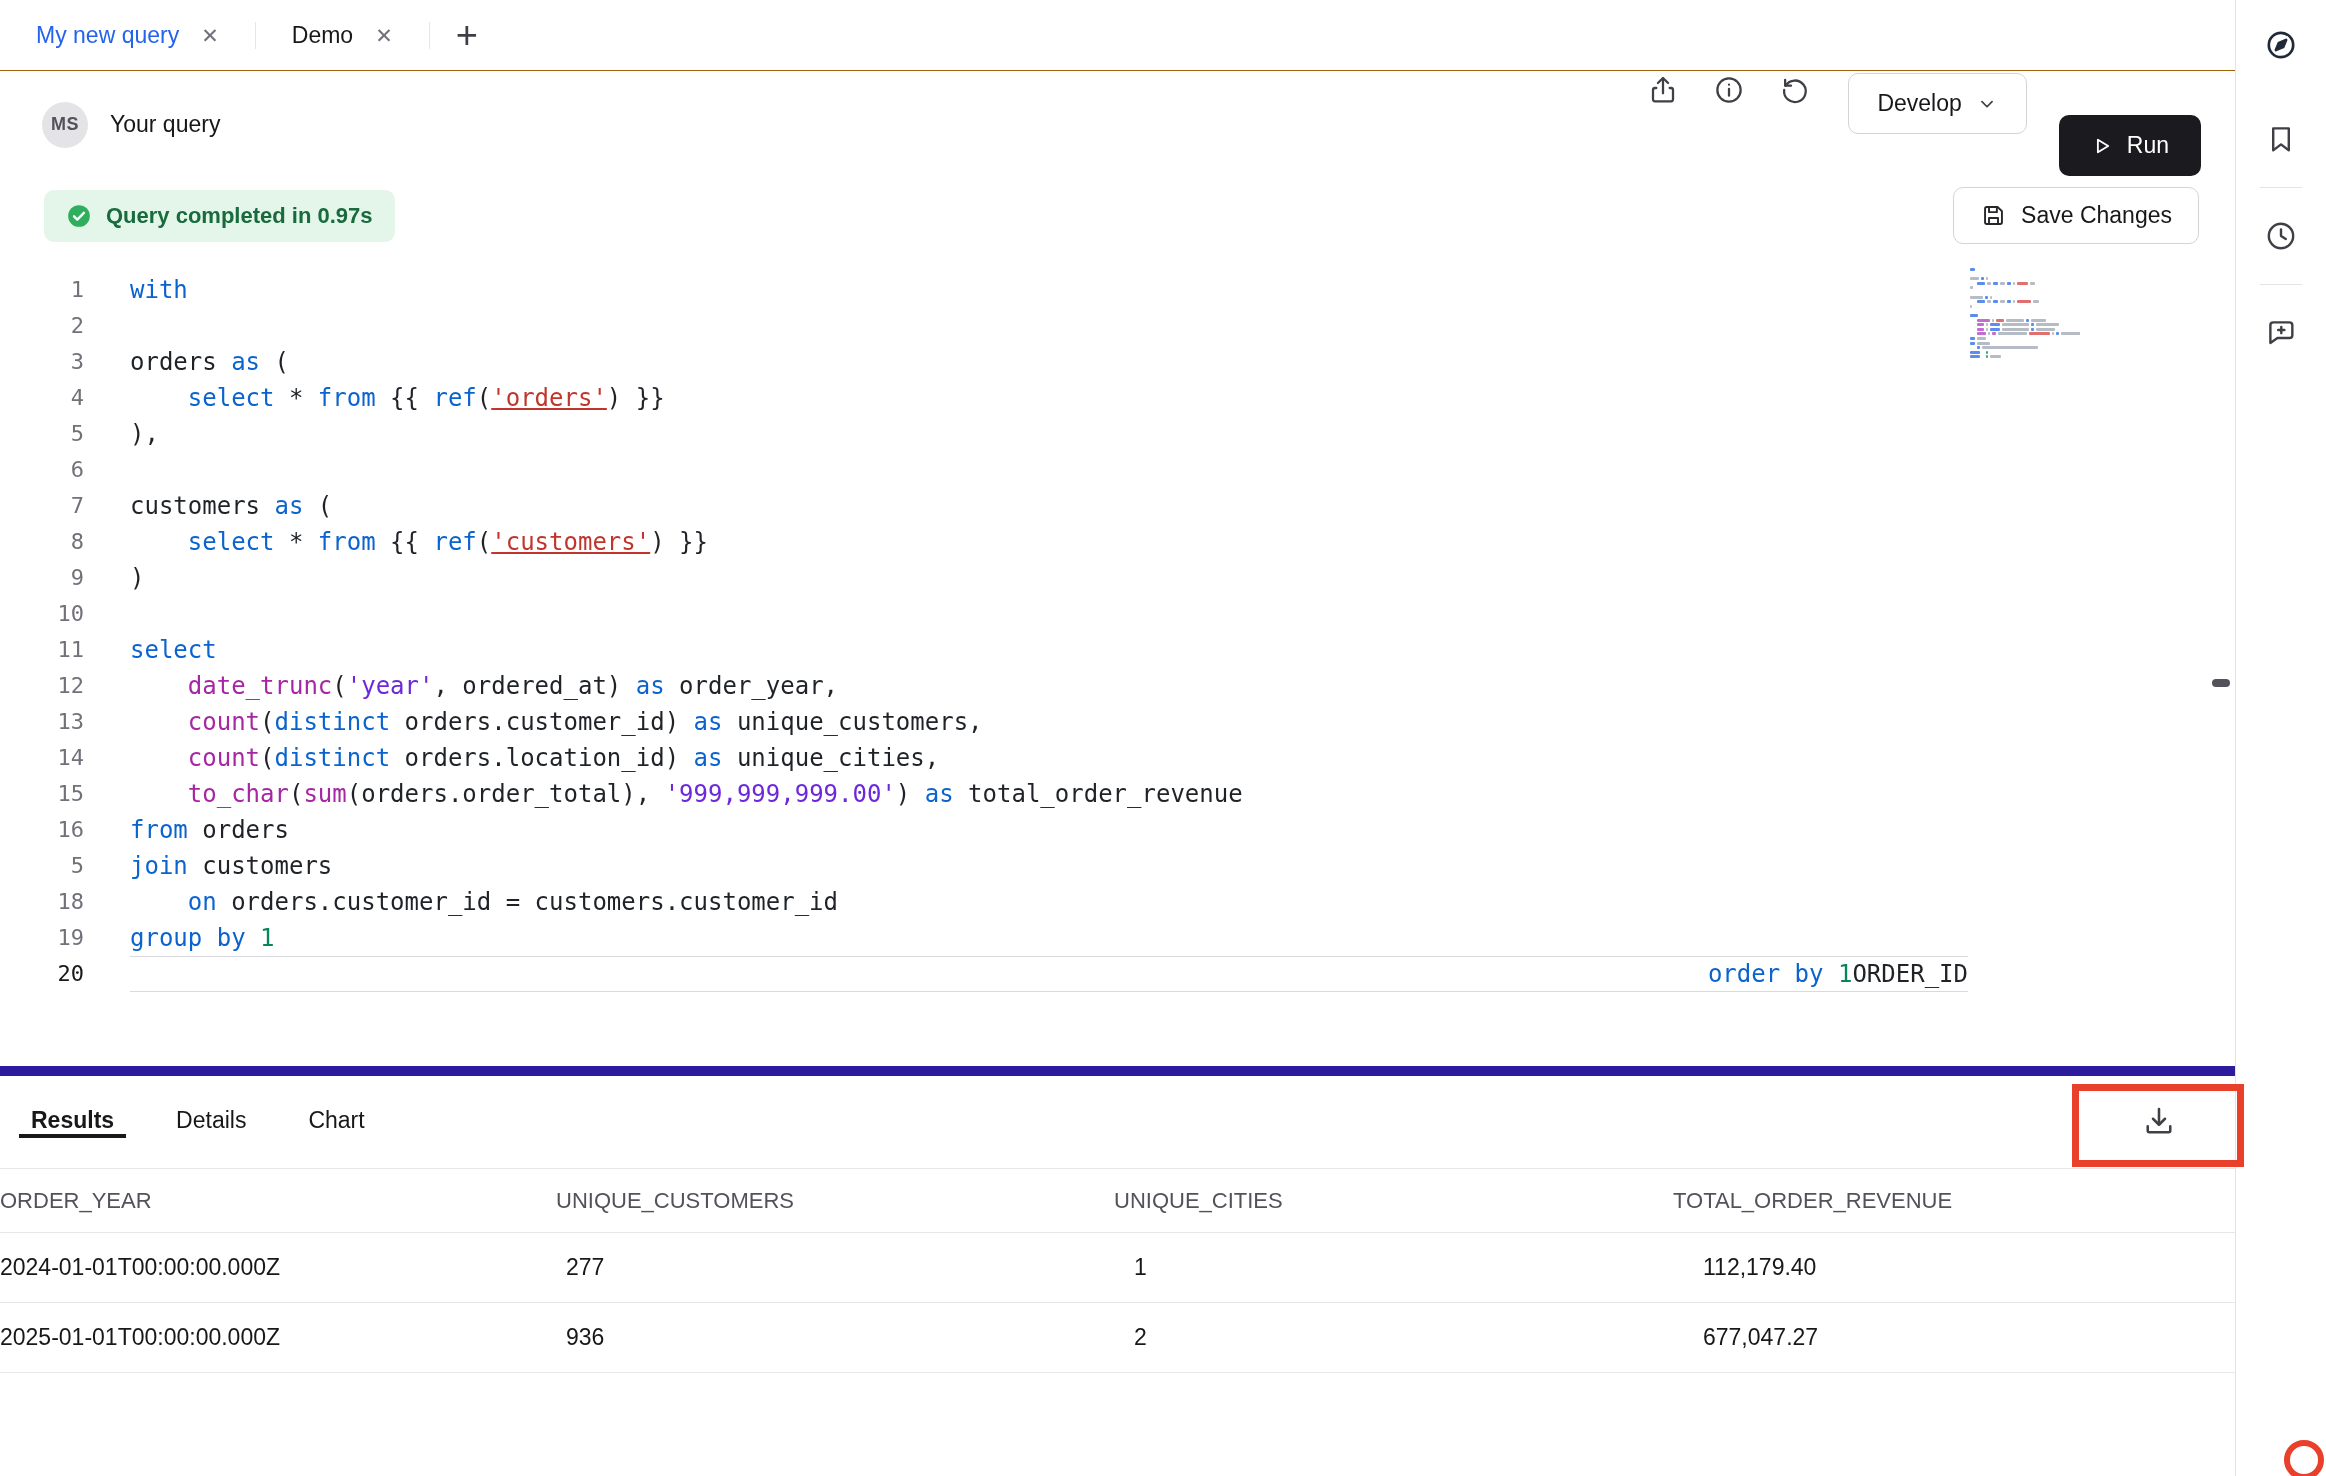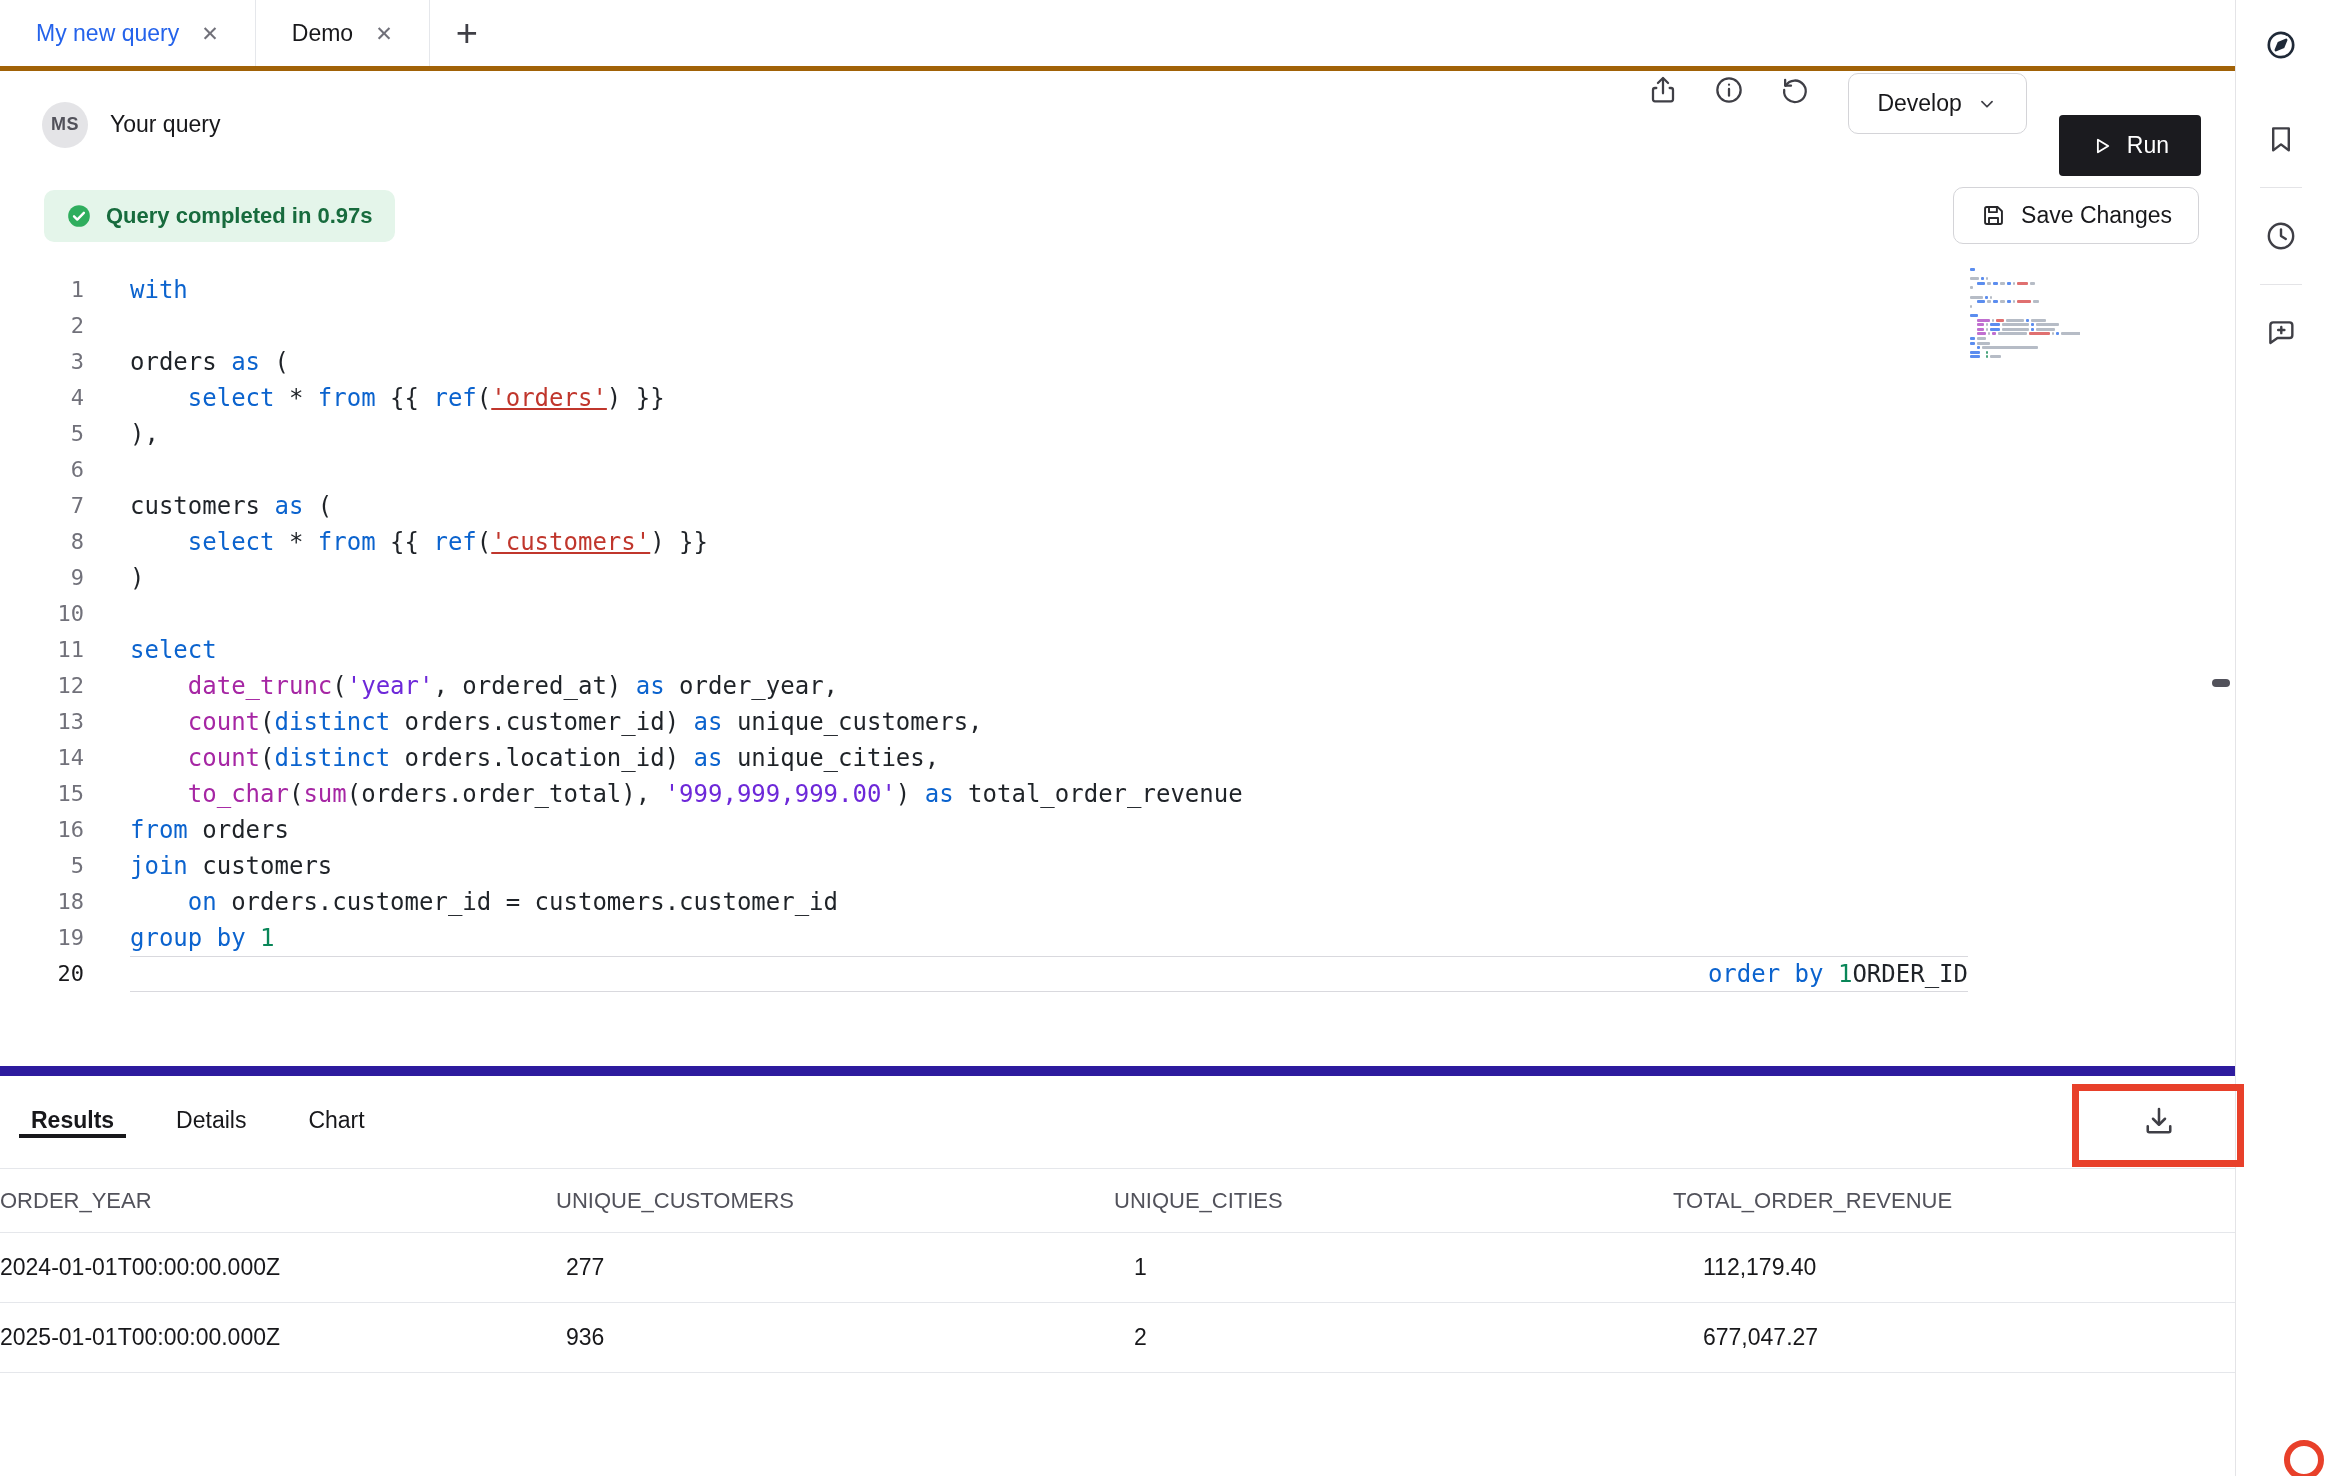--- a/index.html
+++ b/index.html
@@ -5,37 +5,37 @@
   * { box-sizing: border-box; }
   body {
     width: 2326px; height: 1476px; margin: 0; overflow: hidden;
     background: #ffffff; color: #18181b;
     font-family: "Liberation Sans", sans-serif;
   }
   .app { position: relative; display: flex; width: 100%; height: 100%; }
   .main { width: 2235px; min-width: 2235px; display: flex; flex-direction: column; }
 
   
-  .tab-bar { height: 71px; min-height: 71px; display: flex; border-bottom: 5px solid #a16207; }
+  .tab-bar { height: 71px; min-height: 71px; display: flex; border-bottom: 1px solid #a16207; align-items: center; }
   .tab-list { display: flex; }
   .tab { display: flex; align-items: center; gap: 22px; padding: 0 36px; border-right: 1px solid #e5e7eb; font-size: 23px; color: #18181b; cursor: pointer; }
   .tab.active .tab-label { color: #2563eb; }
   .tab-close { color: #71717a; font-size: 21px; line-height: 1; }
   .new-tab { width: 74px; display: flex; align-items: center; justify-content: center; font-size: 38px; font-weight: 300; color: #3f3f46; background: none; border: none; cursor: pointer; }
 
   
   .toolbar { height: 107px; min-height: 107px; display: flex; align-items: center; padding: 0 34px 0 42px; }
   .avatar { width: 46px; height: 46px; border-radius: 50%; background: #e4e4e7; color: #52525b; font-size: 18px; font-weight: 700; display: flex; align-items: center; justify-content: center; letter-spacing: .5px; }
   .q-title { margin-left: 22px; font-size: 23px; font-weight: 500; }
   .toolbar-right { margin-left: auto; display: flex; gap: 32px; }
   .icon-btn { background: none; border: none; padding: 0; width: 34px; height: 34px; color: #3f3f46; cursor: pointer; display: flex; align-items: center; justify-content: center; }
   .icon-btn svg { width: 32px; height: 32px; }
   .develop-btn { height: 61px; display: flex; align-items: center; gap: 14px; padding: 0 28px; border: 1px solid #d4d4d8; border-radius: 10px; background: #fff; font-size: 23px; font-weight: 500; color: #18181b; cursor: pointer; margin-left: 4px; font-family: inherit; }
   .develop-btn svg { width: 22px; height: 22px; color: #3f3f46; }
-  .run-btn { height: 61px; display: flex; align-items: center; gap: 14px; padding: 0 32px; border: none; border-radius: 4px; background: #1b1b1f; color: #fff; font-size: 23px; font-weight: 500; cursor: pointer; font-family: inherit; margin-top: 42px; }
+  .run-btn { height: 61px; display: flex; align-items: center; gap: 14px; padding: 0 32px; border: none; border-radius: 10px; background: #1b1b1f; color: #fff; font-size: 23px; font-weight: 500; cursor: pointer; font-family: inherit; margin-top: 42px; }
   .run-btn svg { width: 22px; height: 22px; }
 
   
   .status-row { height: 75px; min-height: 75px; display: flex; align-items: center; padding: 0 36px 0 44px; }
   .status-pill { height: 52px; display: flex; align-items: center; gap: 14px; padding: 0 22px; background: #e4f5ea; border-radius: 10px; font-size: 22px; font-weight: 600; color: #176b3d; }
   .status-pill svg { width: 26px; height: 26px; }
   .save-btn { margin-left: auto; height: 57px; display: flex; align-items: center; gap: 14px; padding: 0 26px; border: 1px solid #d4d4d8; border-radius: 10px; background: #fff; font-size: 23px; font-weight: 500; color: #18181b; cursor: pointer; font-family: inherit; }
   .save-btn svg { width: 27px; height: 27px; color: #27272a; }
 
   

